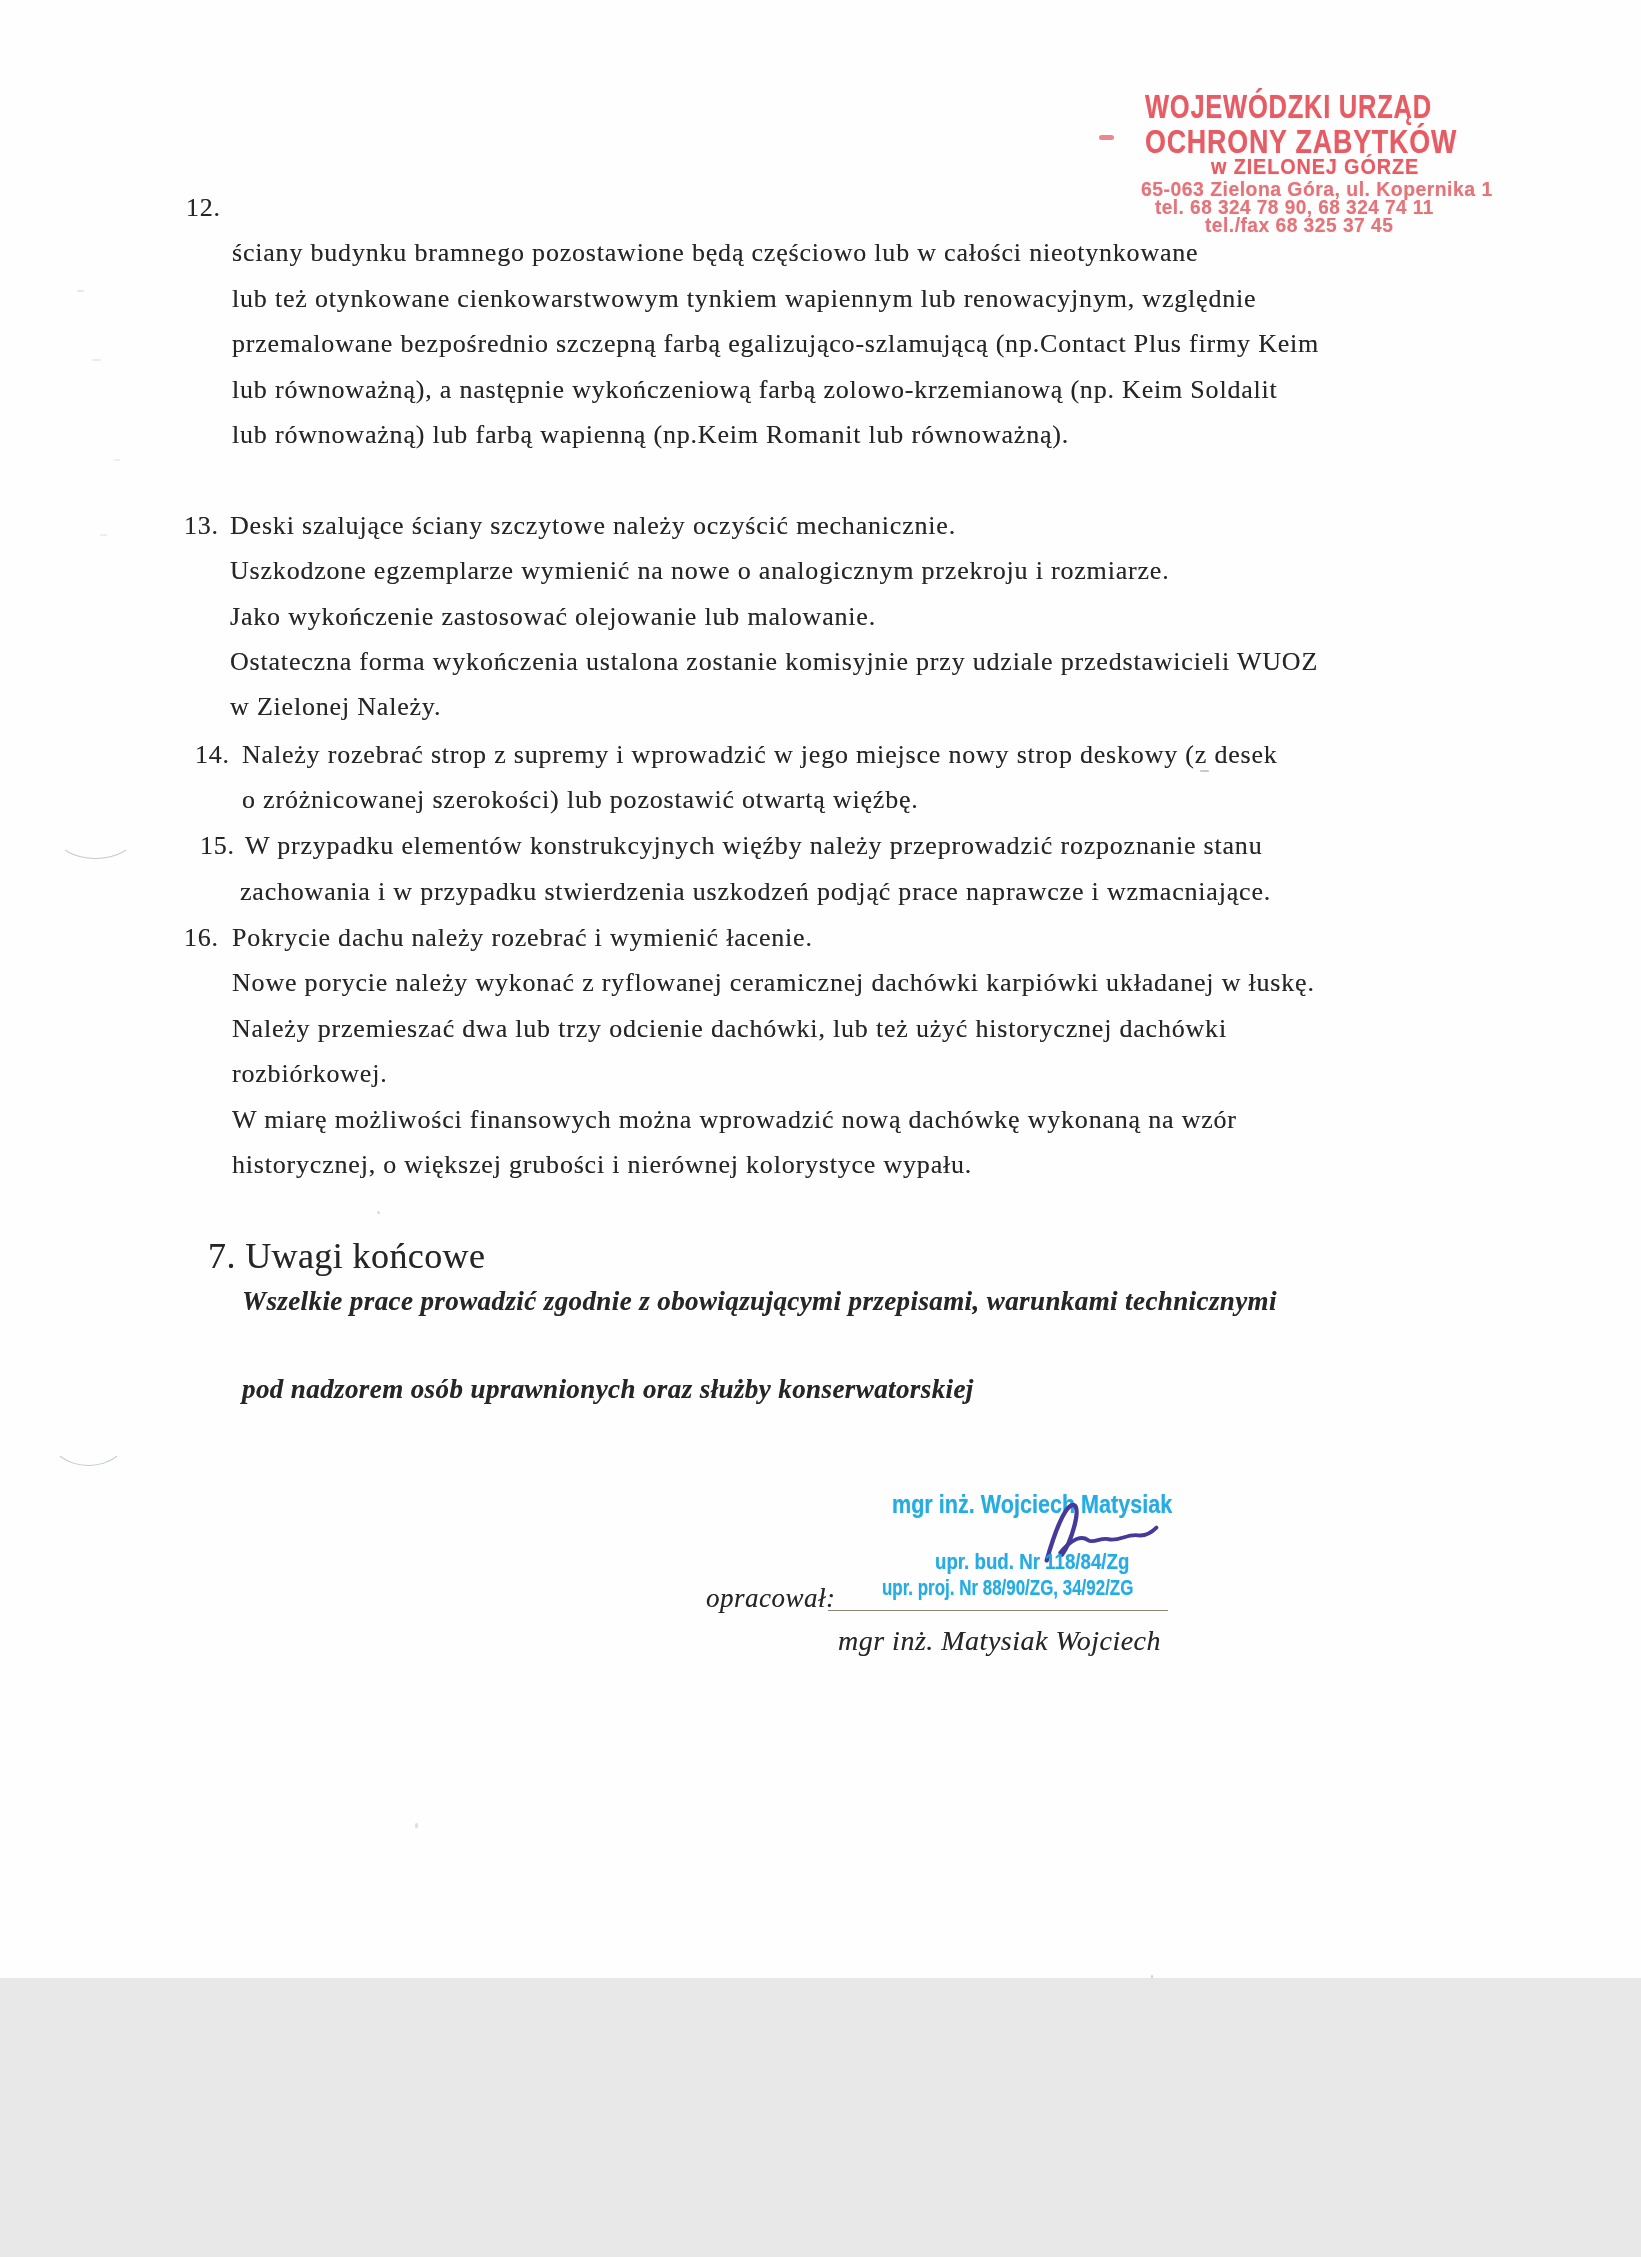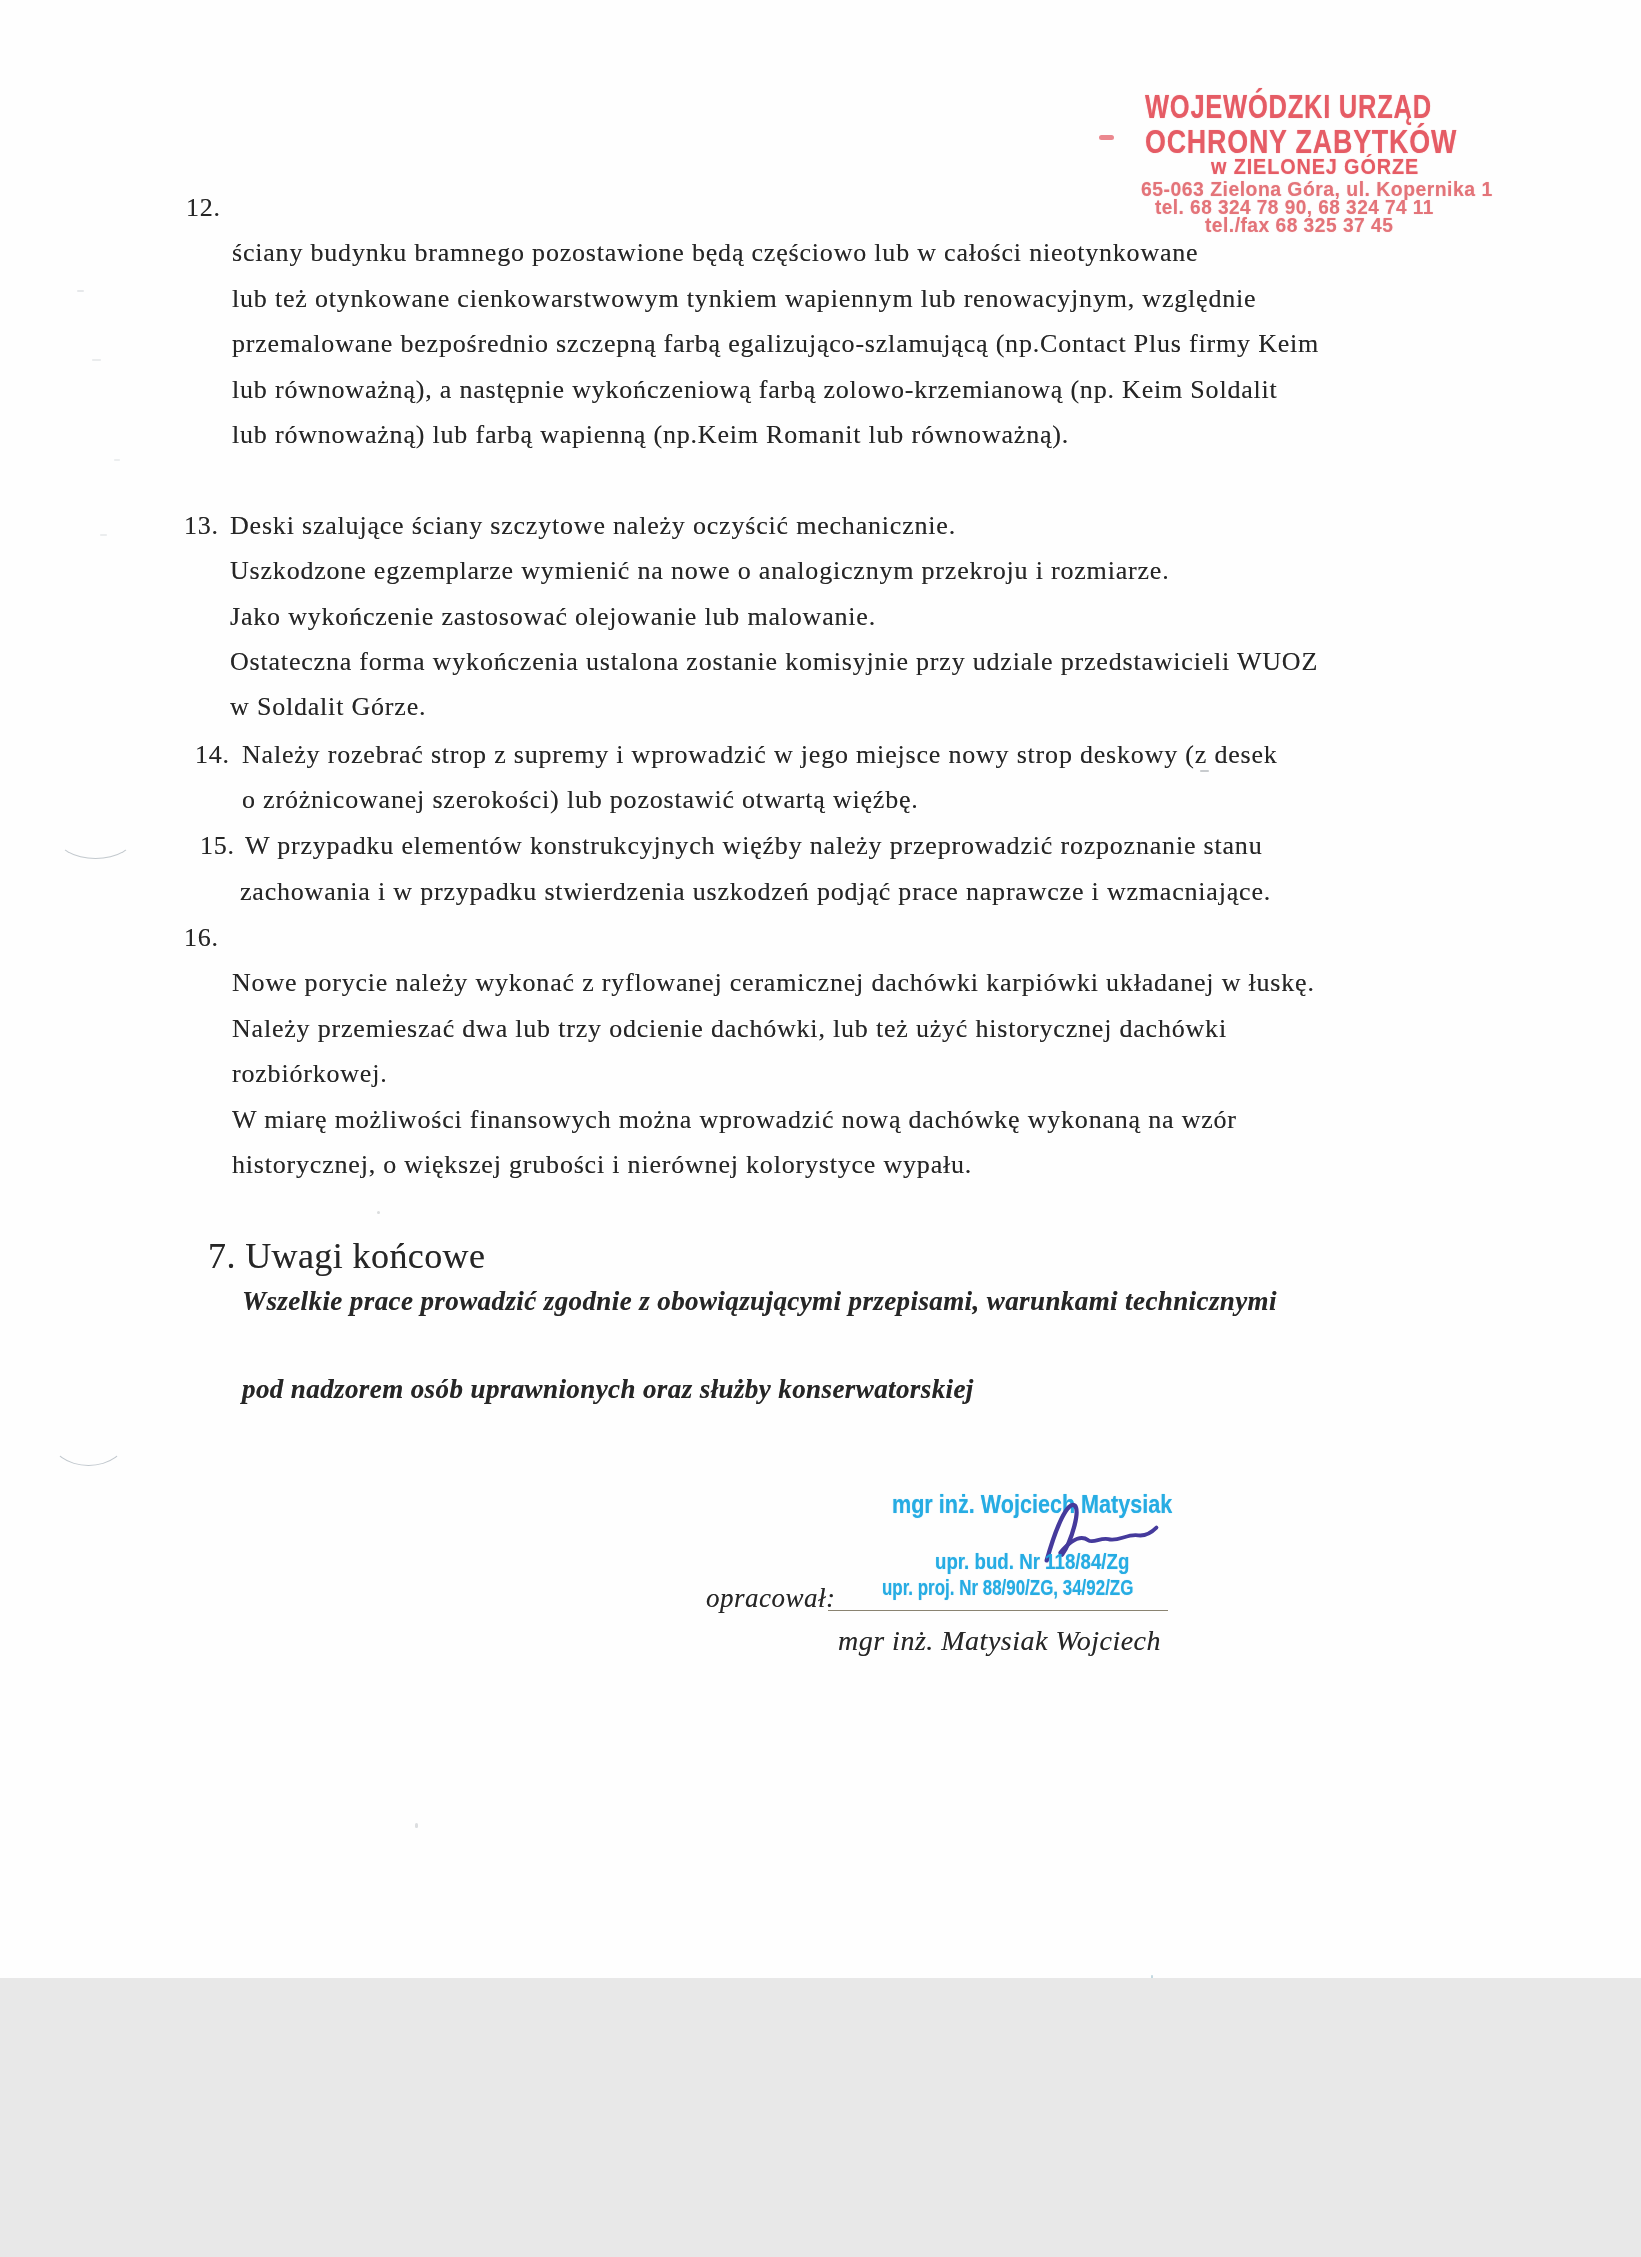--- a/index.html
+++ b/index.html
@@ -65,31 +65,32 @@
   <div class="bl" style="left:232px; top:284px;">lub też  otynkowane cienkowarstwowym tynkiem wapiennym lub renowacyjnym, względnie</div>
   <div class="bl" style="left:232px; top:329px;">przemalowane bezpośrednio szczepną farbą egalizująco-szlamującą (np.Contact Plus firmy Keim</div>
   <div class="bl" style="left:232px; top:375px;">lub równoważną), a następnie wykończeniową farbą zolowo-krzemianową (np. Keim Soldalit</div>
   <div class="bl" style="left:232px; top:420px;">lub równoważną) lub farbą wapienną (np.Keim Romanit lub równoważną).</div>
 
   <div class="bl" style="left:184px; top:511px;">13.</div>
   <div class="bl" style="left:230px; top:511px;">Deski szalujące ściany szczytowe należy oczyścić mechanicznie.</div>
   <div class="bl" style="left:230px; top:556px;">Uszkodzone egzemplarze wymienić na nowe o analogicznym przekroju i rozmiarze.</div>
   <div class="bl" style="left:230px; top:602px;">Jako wykończenie zastosować olejowanie lub malowanie.</div>
   <div class="bl" style="left:230px; top:647px;">Ostateczna forma wykończenia ustalona zostanie komisyjnie przy udziale przedstawicieli WUOZ</div>
-  <div class="bl" style="left:230px; top:692px;">w Soldalit Górze.</div>
+  <div class="bl" style="left:230px; top:692px;">w Zielonej Należy.</div>
 
   <div class="bl" style="left:195px; top:740px;">14.</div>
   <div class="bl" style="left:242px; top:740px;">Należy rozebrać strop z supremy i wprowadzić w jego miejsce nowy strop deskowy (z desek</div>
   <div class="bl" style="left:242px; top:785px;">o zróżnicowanej szerokości) lub pozostawić otwartą więźbę.</div>
 
   <div class="bl" style="left:200px; top:831px;">15.</div>
   <div class="bl" style="left:245px; top:831px;">W przypadku elementów konstrukcyjnych więźby należy przeprowadzić rozpoznanie stanu</div>
   <div class="bl" style="left:240px; top:877px;">zachowania i w przypadku stwierdzenia uszkodzeń podjąć prace naprawcze i wzmacniające.</div>
 
   <div class="bl" style="left:184px; top:923px;">16.</div>
+  <div class="bl" style="left:232px; top:923px;">Pokrycie dachu należy rozebrać i wymienić łacenie.</div>
   <div class="bl" style="left:232px; top:968px;">Nowe porycie należy wykonać z ryflowanej  ceramicznej dachówki karpiówki układanej w łuskę.</div>
   <div class="bl" style="left:232px; top:1014px;text-align:right;">Należy przemieszać dwa lub trzy odcienie dachówki, lub też użyć historycznej dachówki</div>
   <div class="bl" style="left:232px; top:1059px;">rozbiórkowej.</div>
   <div class="bl" style="left:232px; top:1105px;">W miarę możliwości finansowych można wprowadzić nową dachówkę wykonaną na wzór</div>
   <div class="bl" style="left:232px; top:1150px;">historycznej, o większej grubości i nierównej kolorystyce wypału.</div>
 
   <div class="bl h7" style="left:208px; top:1236px;">7. Uwagi końcowe</div>
   <div class="bl cl" style="left:242px; top:1286px;">Wszelkie prace prowadzić zgodnie z obowiązującymi przepisami, warunkami technicznymi</div>
   <div class="bl cl" style="left:242px; top:1332px;margin-top:42px;">pod nadzorem osób uprawnionych oraz służby konserwatorskiej</div>
 

